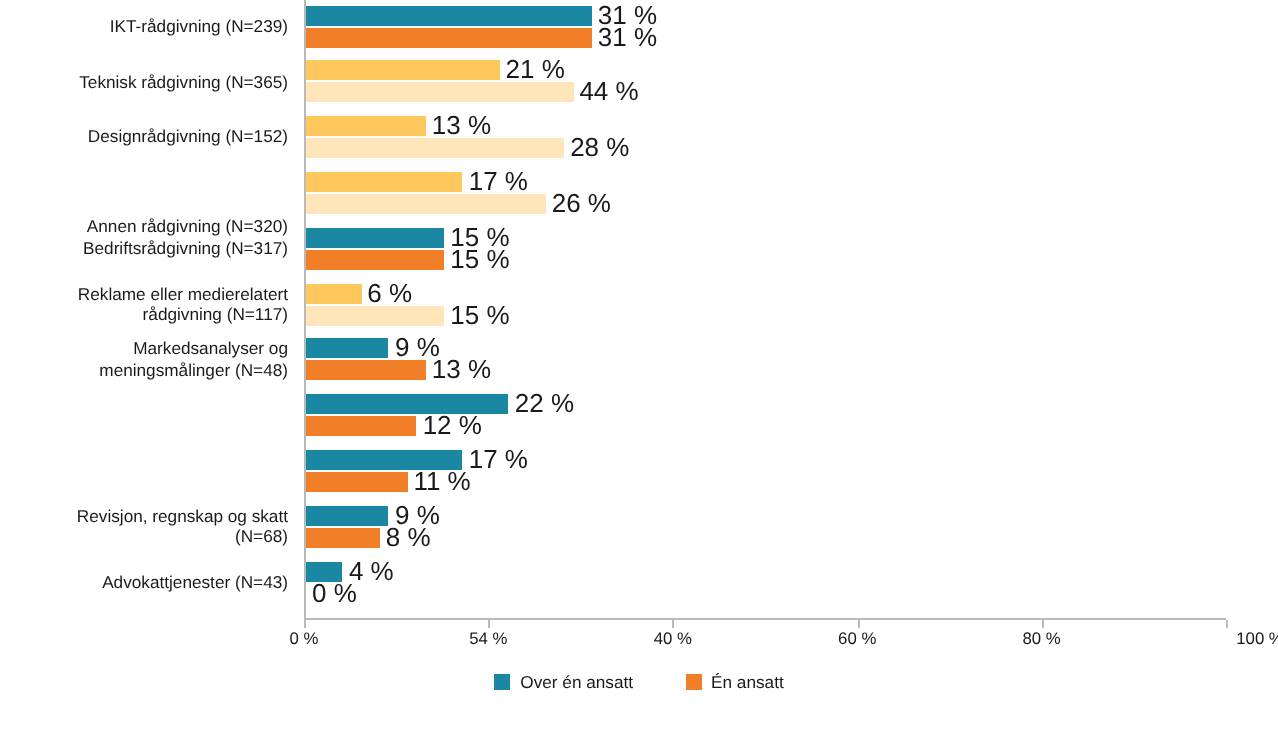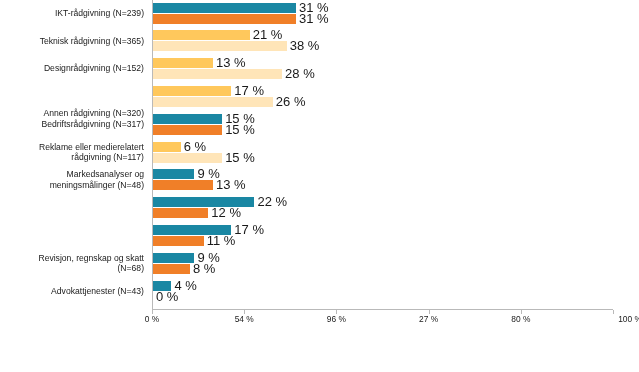--- a/index.html
+++ b/index.html
@@ -139,35 +139,35 @@
     </div>
 
   <div id="plot-area">
     <div id="axis-line-y"></div>
     <div id="axis-line-x"></div>
   <div class="x-tick" style="left: 0px;"></div>
       <div class="x-tick-label" style="left: 0px;">0 %</div>
       <div class="x-tick" style="left: 92.2px;"></div>
       <div class="x-tick-label" style="left: 92.2px;">54 %</div>
       <div class="x-tick" style="left: 184.4px;"></div>
-      <div class="x-tick-label" style="left: 184.4px;">96 %</div>
+      <div class="x-tick-label" style="left: 184.4px;">40 %</div>
       <div class="x-tick" style="left: 276.6px;"></div>
-      <div class="x-tick-label" style="left: 276.6px;">27 %</div>
+      <div class="x-tick-label" style="left: 276.6px;">60 %</div>
       <div class="x-tick" style="left: 368.8px;"></div>
       <div class="x-tick-label" style="left: 368.8px;">80 %</div>
       <div class="x-tick" style="left: 461px;"></div>
       <div class="x-tick-label" style="left: 478px;">100 %</div>
       <div class="bar" style="left: 1px; top: 2.5px; width: 142.91px; background: rgb(26, 135, 163);"></div>
       <div class="bar-value" style="left: 146.91px; top: 2.5px;">31 %</div>
       <div class="bar" style="left: 1px; top: 13.5px; width: 142.91px; background: rgb(240, 127, 40);"></div>
       <div class="bar-value" style="left: 146.91px; top: 13.5px;">31 %</div>
       <div class="bar" style="left: 1px; top: 30.3px; width: 96.81px; background: rgb(255, 200, 92);"></div>
       <div class="bar-value" style="left: 100.81px; top: 30.3px;">21 %</div>
       <div class="bar" style="left: 1px; top: 41.3px; width: 133.69px; background: rgb(255, 229, 184);"></div>
-      <div class="bar-value" style="left: 137.69px; top: 41.3px;">38 %</div>
+      <div class="bar-value" style="left: 137.69px; top: 41.3px;">44 %</div>
       <div class="bar" style="left: 1px; top: 58.1px; width: 59.93px; background: rgb(255, 200, 92);"></div>
       <div class="bar-value" style="left: 63.93px; top: 58.1px;">13 %</div>
       <div class="bar" style="left: 1px; top: 69.1px; width: 129.08px; background: rgb(255, 229, 184);"></div>
       <div class="bar-value" style="left: 133.08px; top: 69.1px;">28 %</div>
       <div class="bar" style="left: 1px; top: 85.9px; width: 78.37px; background: rgb(255, 200, 92);"></div>
       <div class="bar-value" style="left: 82.37px; top: 85.9px;">17 %</div>
       <div class="bar" style="left: 1px; top: 96.9px; width: 119.86px; background: rgb(255, 229, 184);"></div>
       <div class="bar-value" style="left: 123.86px; top: 96.9px;">26 %</div>
       <div class="bar" style="left: 1px; top: 113.7px; width: 69.15px; background: rgb(26, 135, 163);"></div>
       <div class="bar-value" style="left: 73.15px; top: 113.7px;">15 %</div>
@@ -191,14 +191,24 @@
       <div class="bar-value" style="left: 54.71px; top: 235.9px;">11 %</div>
       <div class="bar" style="left: 1px; top: 252.7px; width: 41.49px; background: rgb(26, 135, 163);"></div>
       <div class="bar-value" style="left: 45.49px; top: 252.7px;">9 %</div>
       <div class="bar" style="left: 1px; top: 263.7px; width: 36.88px; background: rgb(240, 127, 40);"></div>
       <div class="bar-value" style="left: 40.88px; top: 263.7px;">8 %</div>
       <div class="bar" style="left: 1px; top: 280.5px; width: 18.44px; background: rgb(26, 135, 163);"></div>
       <div class="bar-value" style="left: 22.44px; top: 280.5px;">4 %</div>
       <div class="bar-value" style="left: 4px; top: 291.5px;">0 %</div>
     </div>
 
+  <div id="legend">
+      <div class="legend-item">
+        <span class="legend-swatch" style="background: rgb(26, 135, 163);"></span>
+        <span class="legend-text">Over én ansatt</span>
+      </div>
+      <div class="legend-item">
+        <span class="legend-swatch" style="background: rgb(240, 127, 40);"></span>
+        <span class="legend-text">Én ansatt</span>
+      </div>
+    </div>
 
 </div>
 
 </body></html>

